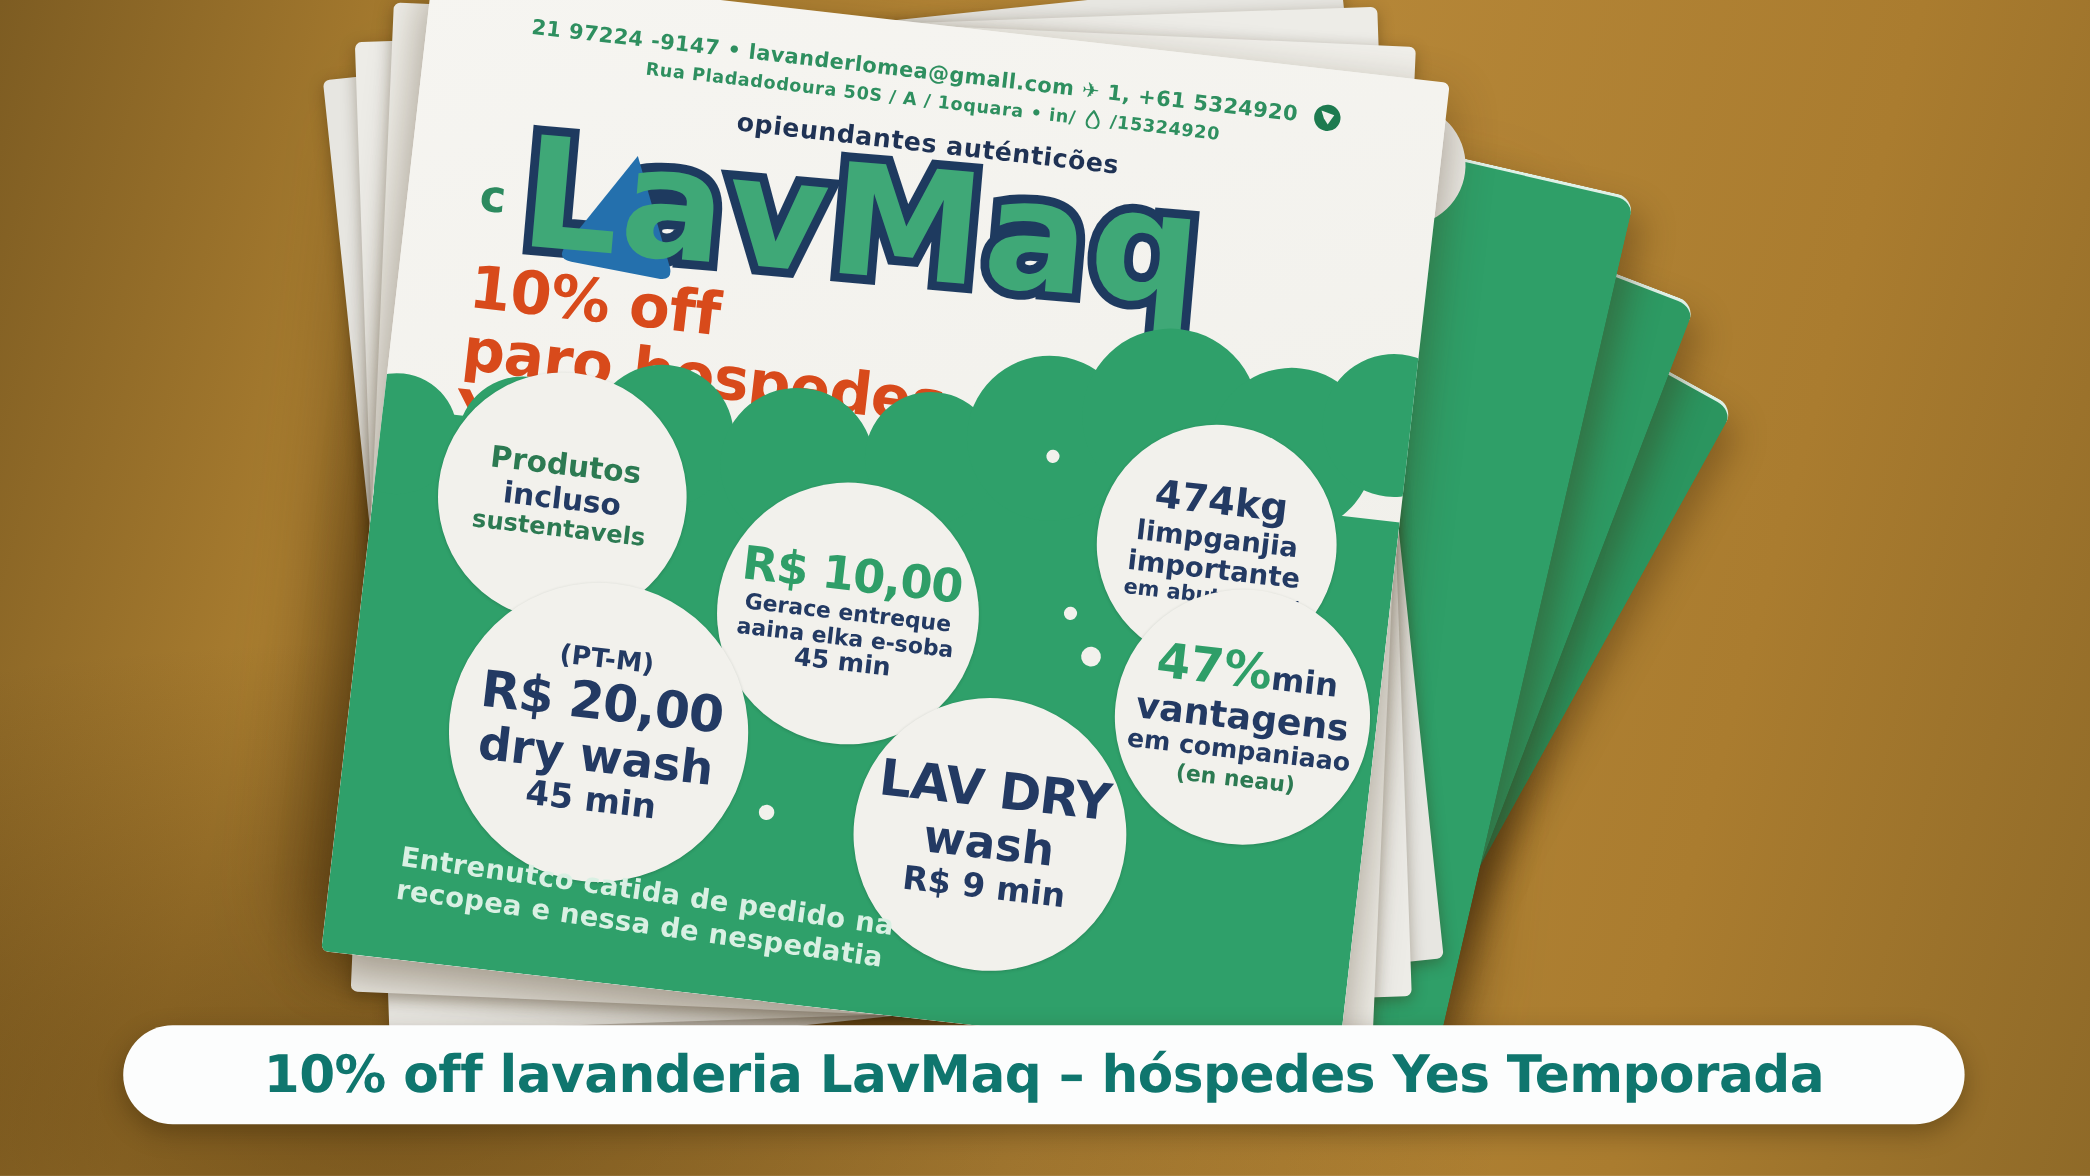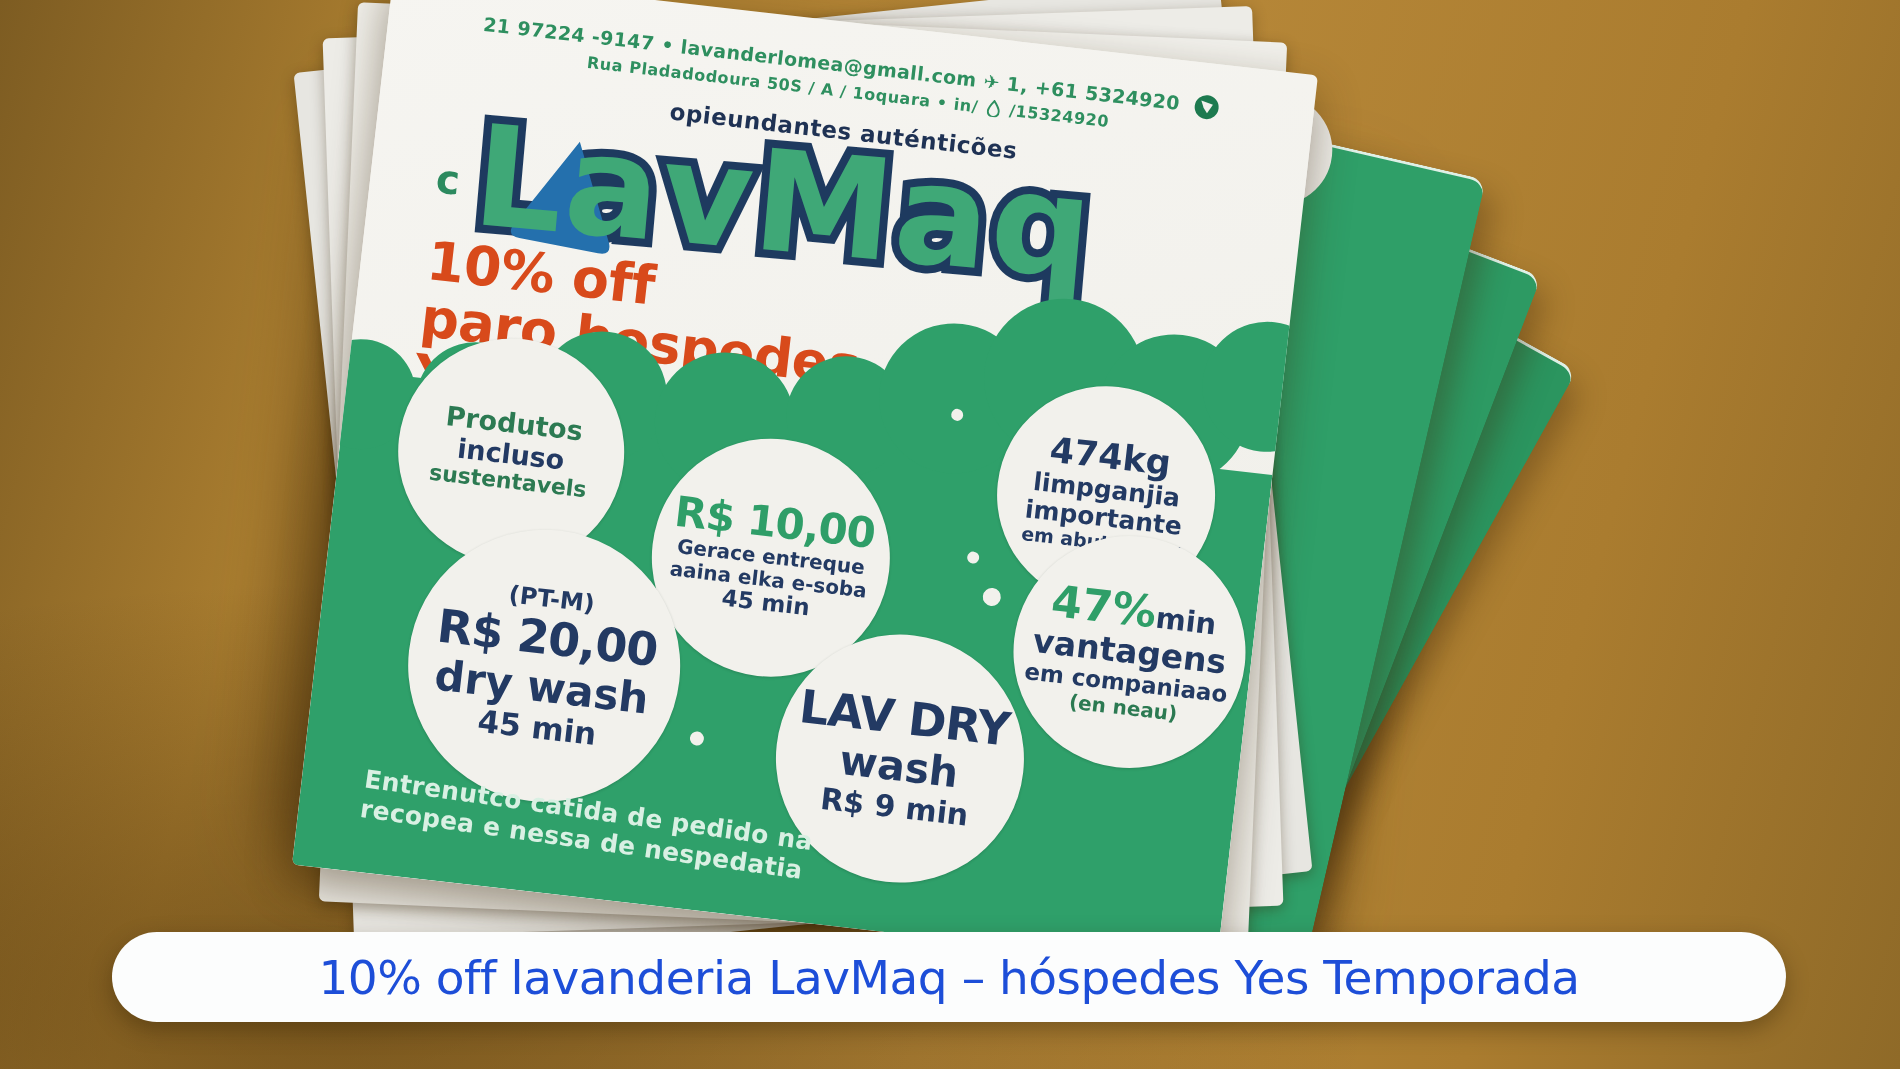--- a/index.html
+++ b/index.html
@@ -60,21 +60,21 @@
   .bump{position:absolute;background:#2fa06a;border-radius:50%;}
   .dot{position:absolute;background:#f2f1ec;border-radius:50%;}
   .bubble{position:absolute;background:#f2f1ec;border-radius:50%;display:flex;flex-direction:column;
     align-items:center;justify-content:center;text-align:center;line-height:1.12;
     box-shadow:0 1px 3px rgba(10,40,25,.2);}
   .t-navy{color:#233a63;} .t-green{color:#2f9e68;} .t-dkgreen{color:#2c7a52;}
   .footnote{position:absolute;left:62px;top:798px;font-weight:800;font-size:25px;line-height:1.18;
     color:#d9f0e3;transform:rotate(1.5deg);letter-spacing:.3px;}
   .caption-bar{position:absolute;left:112px;top:932px;width:1674px;height:90px;border-radius:46px;
     background:#fcfdfd;box-shadow:0 8px 22px rgba(40,25,4,.35);display:flex;align-items:center;justify-content:center;}
-  .caption-bar span{font-size:47px;font-weight:400;color:#1d4ed8;letter-spacing:-.5px;}
+  .caption-bar span{font-size:47px;font-weight:700;color:#0f766e;letter-spacing:-.5px;}
 </style>
 </head>
 <body>
 
 <div class="scene">
 
   <div class="stack-shadow"></div>
 
   <div class="fan-sheet fan-c"></div>
   <div class="fan-sheet fan-b">

